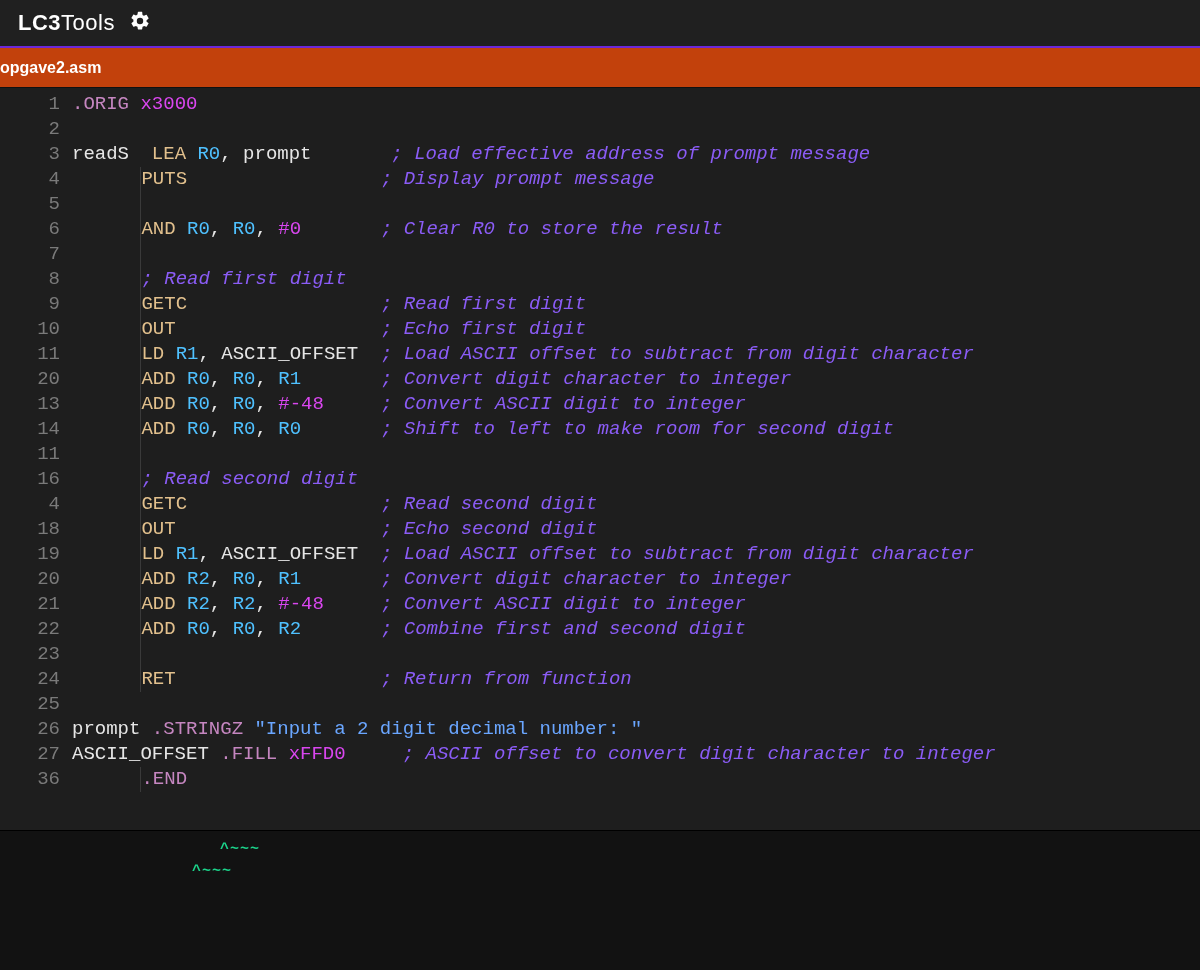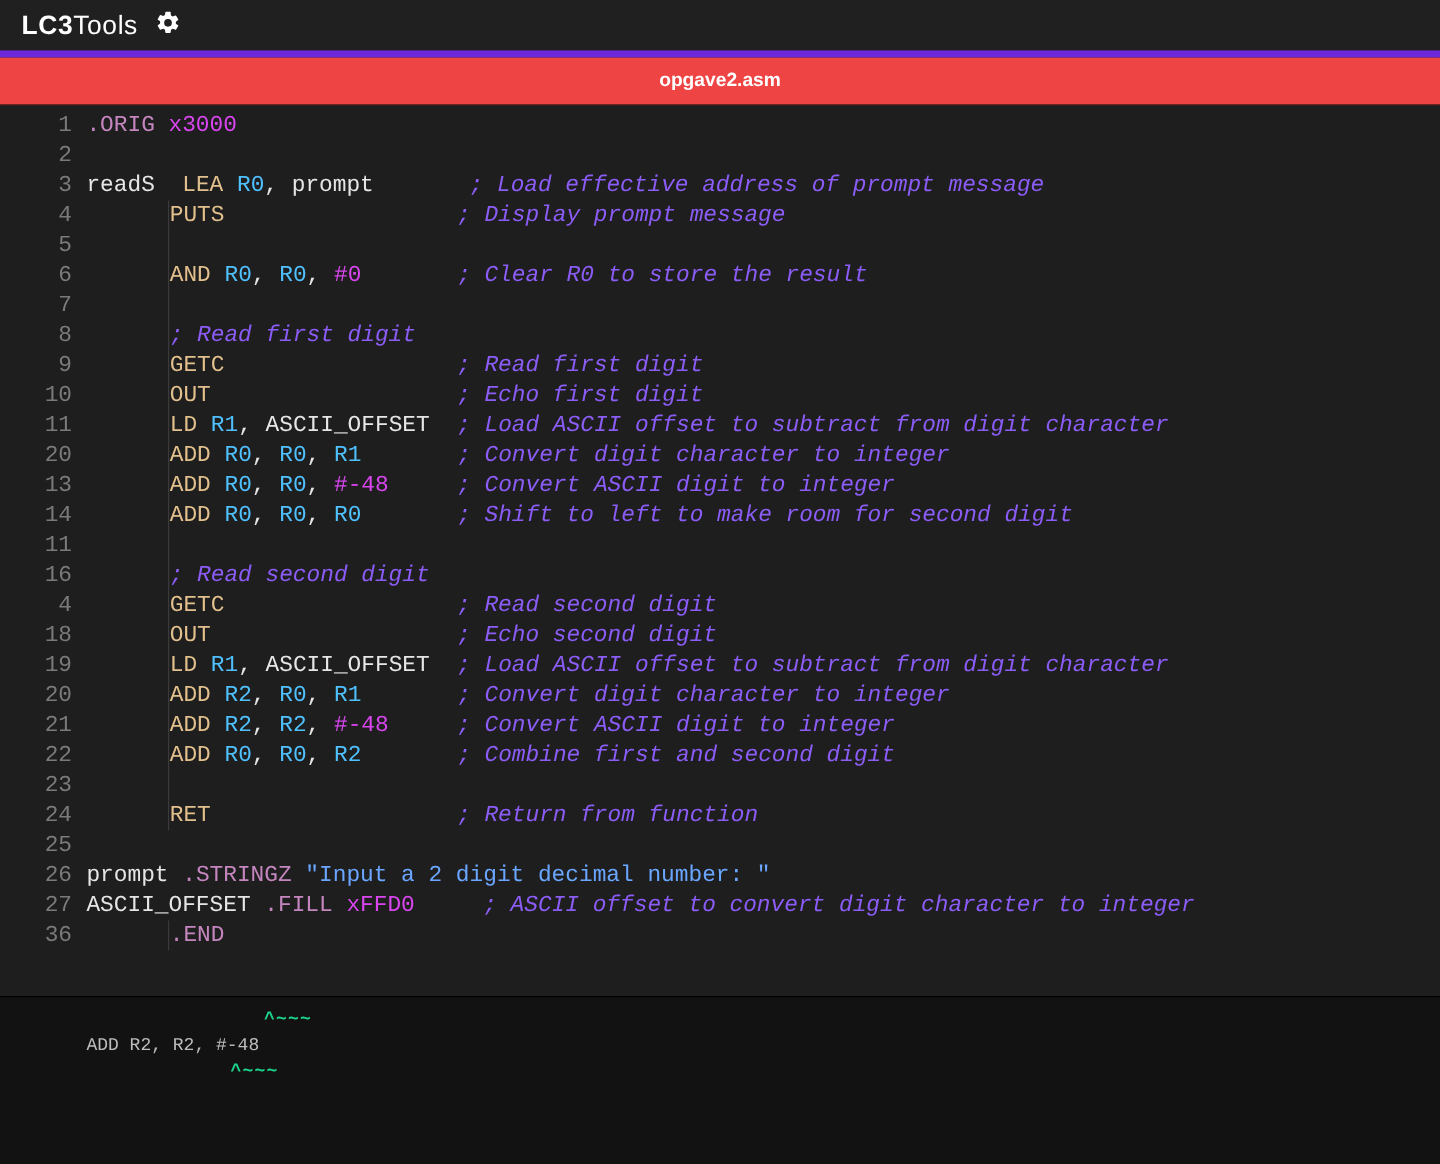--- a/index.html
+++ b/index.html
@@ -12,35 +12,34 @@
     overflow: hidden;
     display: flex;
     flex-direction: column;
   }
   .titlebar {
     height: 48px;
     background: #202020;
     display: flex;
     align-items: center;
     padding: 0 18px;
-    border-bottom: 6px solid #6d28d9;
+    border-bottom: 2px solid #6d28d9;
     flex: 0 0 auto;
   }
   .app-title { font-size: 22px; font-weight: 700; color: #fff; letter-spacing: .5px; }
   .app-title .thin { font-weight: 300; }
   .gear-btn {
     margin-left: 12px; width: 26px; height: 26px;
     display: flex; align-items: center; justify-content: center;
     color: #fff; cursor: pointer;
   }
   .tabstrip {
     height: 40px;
-    background: #ef4444;
+    background: #c2410c;
     display: flex;
-    justify-content: center;
     align-items: center;
     font-size: 16px;
     font-weight: 600;
     color: #fff;
     border-bottom: 1px solid #111;
     flex: 0 0 auto;
   }
   .editor-wrap {
     flex: 1 1 auto;
     background: #1e1e1e;
@@ -157,15 +156,14 @@
         <div>26</div>
         <div>27</div>
         <div>36</div>
       </div>
     <div class="code" id="code"><span class="code-row"><span class="tok-dir">.ORIG</span><span> </span><span class="tok-num">x3000</span></span><span class="code-row"></span><span class="code-row"><span class="tok-lbl">readS</span><span>  </span><span class="tok-kw">LEA</span><span> </span><span class="tok-reg">R0</span><span class="tok-punc">, </span><span class="tok-lbl">prompt</span><span>       </span><span class="tok-com">; Load effective address of prompt message</span></span><span class="code-row"><span>      </span><span class="indent-guide"></span><span></span><span class="tok-kw">PUTS</span><span>                 </span><span class="tok-com">; Display prompt message</span></span><span class="code-row"><span>      </span><span class="indent-guide"></span></span><span class="code-row"><span>      </span><span class="indent-guide"></span><span></span><span class="tok-kw">AND</span><span> </span><span class="tok-reg">R0</span><span class="tok-punc">, </span><span class="tok-reg">R0</span><span class="tok-punc">, </span><span class="tok-num">#0</span><span>       </span><span class="tok-com">; Clear R0 to store the result</span></span><span class="code-row"><span>      </span><span class="indent-guide"></span></span><span class="code-row"><span>      </span><span class="indent-guide"></span><span></span><span class="tok-com">; Read first digit</span></span><span class="code-row"><span>      </span><span class="indent-guide"></span><span></span><span class="tok-kw">GETC</span><span>                 </span><span class="tok-com">; Read first digit</span></span><span class="code-row"><span>      </span><span class="indent-guide"></span><span></span><span class="tok-kw">OUT</span><span>                  </span><span class="tok-com">; Echo first digit</span></span><span class="code-row"><span>      </span><span class="indent-guide"></span><span></span><span class="tok-kw">LD</span><span> </span><span class="tok-reg">R1</span><span class="tok-punc">, </span><span class="tok-lbl">ASCII_OFFSET</span><span>  </span><span class="tok-com">; Load ASCII offset to subtract from digit character</span></span><span class="code-row"><span>      </span><span class="indent-guide"></span><span></span><span class="tok-kw">ADD</span><span> </span><span class="tok-reg">R0</span><span class="tok-punc">, </span><span class="tok-reg">R0</span><span class="tok-punc">, </span><span class="tok-reg">R1</span><span>       </span><span class="tok-com">; Convert digit character to integer</span></span><span class="code-row"><span>      </span><span class="indent-guide"></span><span></span><span class="tok-kw">ADD</span><span> </span><span class="tok-reg">R0</span><span class="tok-punc">, </span><span class="tok-reg">R0</span><span class="tok-punc">, </span><span class="tok-num">#-48</span><span>     </span><span class="tok-com">; Convert ASCII digit to integer</span></span><span class="code-row"><span>      </span><span class="indent-guide"></span><span></span><span class="tok-kw">ADD</span><span> </span><span class="tok-reg">R0</span><span class="tok-punc">, </span><span class="tok-reg">R0</span><span class="tok-punc">, </span><span class="tok-reg">R0</span><span>       </span><span class="tok-com">; Shift to left to make room for second digit</span></span><span class="code-row"><span>      </span><span class="indent-guide"></span></span><span class="code-row"><span>      </span><span class="indent-guide"></span><span></span><span class="tok-com">; Read second digit</span></span><span class="code-row"><span>      </span><span class="indent-guide"></span><span></span><span class="tok-kw">GETC</span><span>                 </span><span class="tok-com">; Read second digit</span></span><span class="code-row"><span>      </span><span class="indent-guide"></span><span></span><span class="tok-kw">OUT</span><span>                  </span><span class="tok-com">; Echo second digit</span></span><span class="code-row"><span>      </span><span class="indent-guide"></span><span></span><span class="tok-kw">LD</span><span> </span><span class="tok-reg">R1</span><span class="tok-punc">, </span><span class="tok-lbl">ASCII_OFFSET</span><span>  </span><span class="tok-com">; Load ASCII offset to subtract from digit character</span></span><span class="code-row"><span>      </span><span class="indent-guide"></span><span></span><span class="tok-kw">ADD</span><span> </span><span class="tok-reg">R2</span><span class="tok-punc">, </span><span class="tok-reg">R0</span><span class="tok-punc">, </span><span class="tok-reg">R1</span><span>       </span><span class="tok-com">; Convert digit character to integer</span></span><span class="code-row"><span>      </span><span class="indent-guide"></span><span></span><span class="tok-kw">ADD</span><span> </span><span class="tok-reg">R2</span><span class="tok-punc">, </span><span class="tok-reg">R2</span><span class="tok-punc">, </span><span class="tok-num">#-48</span><span>     </span><span class="tok-com">; Convert ASCII digit to integer</span></span><span class="code-row"><span>      </span><span class="indent-guide"></span><span></span><span class="tok-kw">ADD</span><span> </span><span class="tok-reg">R0</span><span class="tok-punc">, </span><span class="tok-reg">R0</span><span class="tok-punc">, </span><span class="tok-reg">R2</span><span>       </span><span class="tok-com">; Combine first and second digit</span></span><span class="code-row"><span>      </span><span class="indent-guide"></span></span><span class="code-row"><span>      </span><span class="indent-guide"></span><span></span><span class="tok-kw">RET</span><span>                  </span><span class="tok-com">; Return from function</span></span><span class="code-row"></span><span class="code-row"><span class="tok-lbl">prompt</span><span> </span><span class="tok-dir">.STRINGZ</span><span> </span><span class="tok-str">"Input a 2 digit decimal number: "</span></span><span class="code-row"><span class="tok-lbl">ASCII_OFFSET</span><span> </span><span class="tok-dir">.FILL</span><span> </span><span class="tok-num">xFFD0</span><span>     </span><span class="tok-com">; ASCII offset to convert digit character to integer</span></span><span class="code-row"><span>      </span><span class="indent-guide"></span><span class="tok-dir">.END</span></span></div>
   </div>
 </div>
 
 <div class="console">
   <div class="console-top-wave"><span class="wave">^~~~</span></div>
-  <div class="sub">ADD R2, R2, #-48</div>
   <div class="caret"><span style="visibility:hidden">ADD R2, R2, </span><span class="wave">^~~~</span></div>
 </div>
 
 </body></html>

